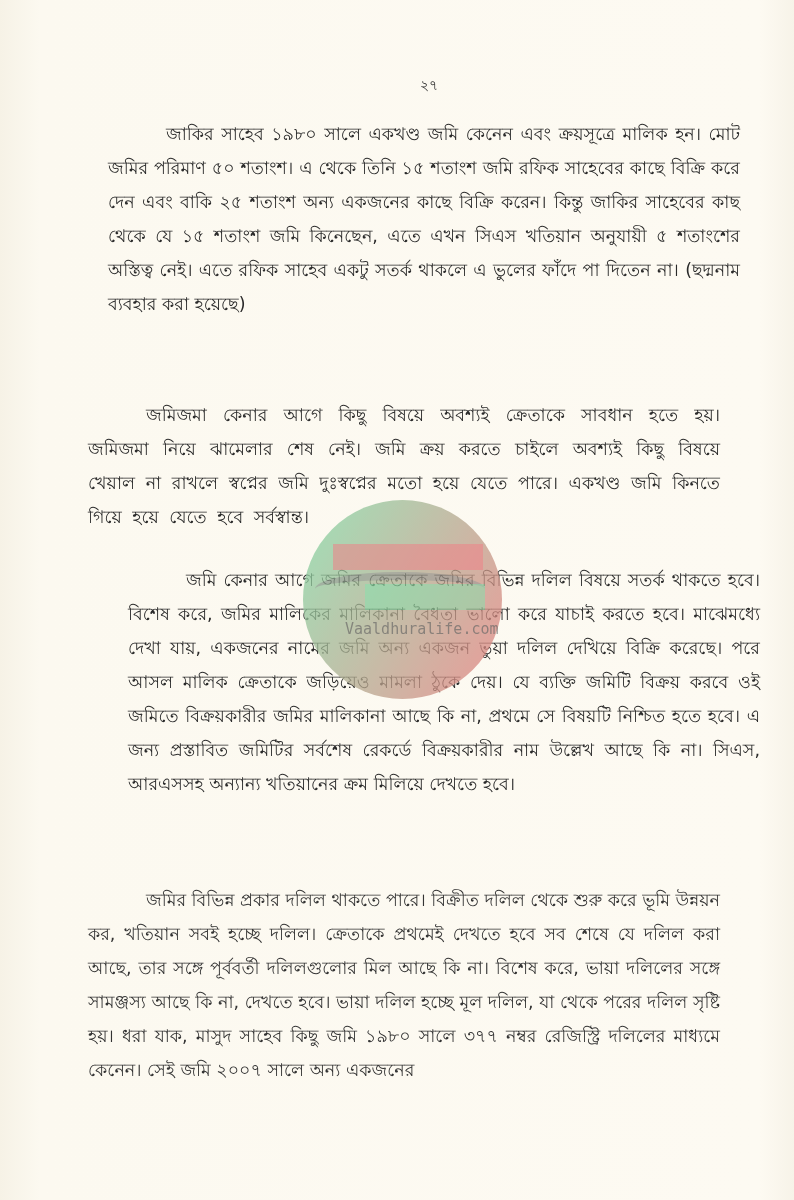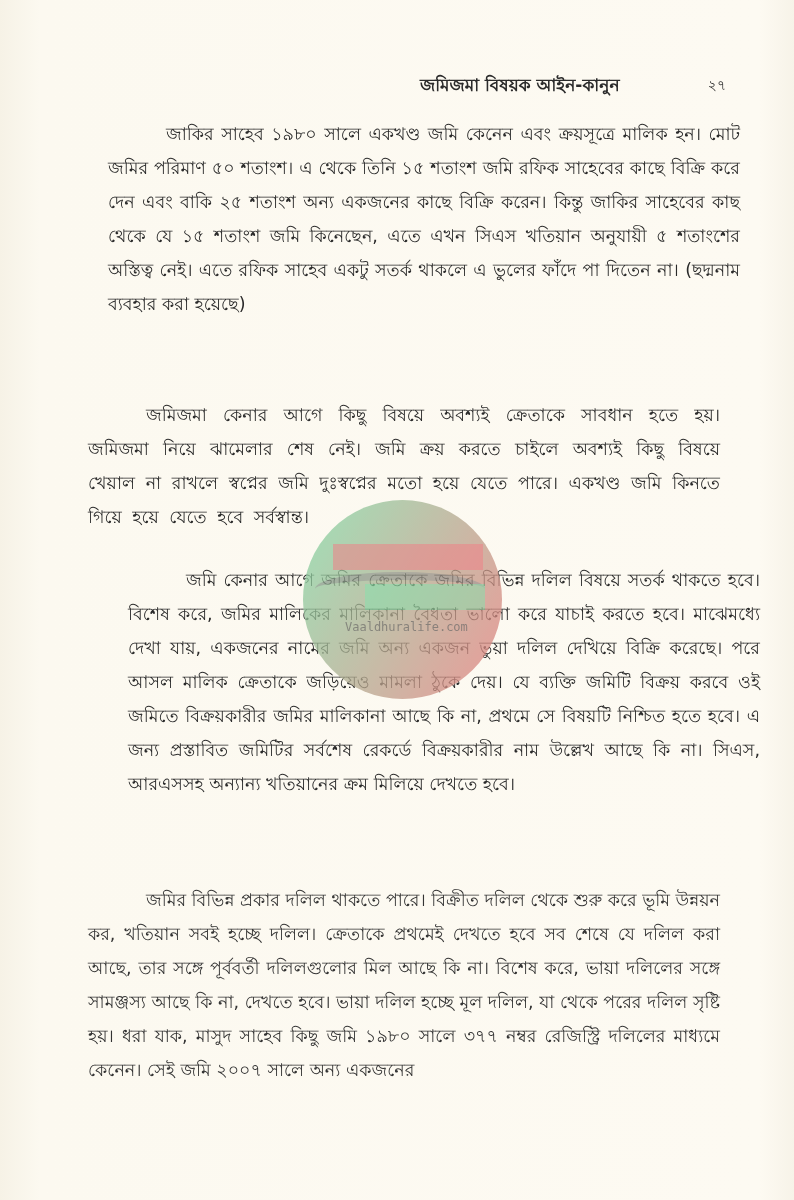--- a/index.html
+++ b/index.html
@@ -47,30 +47,29 @@
       position: absolute; left: 10px; top: 70px; width: 170px; height: 26px;
       border-top: 8px solid rgba(120, 120, 120, 0.55);
       border-radius: 50% 50% 0 0;
     }
     .wm-green-bar {
       position: absolute; left: 60px; top: 82px; width: 120px; height: 26px;
       background: rgba(90, 220, 150, 0.5);
     }
     .wm-caption {
       position: absolute; left: 40px; top: 118px; width: 120px; text-align: center;
-      font-size: 12px; color: rgba(60,60,60,0.7); font-family: "DejaVu Sans Mono", monospace;
+      font-size: 15px; color: rgba(60,60,60,0.7); font-family: "DejaVu Sans Mono", monospace;
     }
   </style>
 </head>
 <body>
 
 <div class="page">
 
   <div class="running-header">
-    <span>জমিজমা বিষয়ক আইন-কানুন</span>
     <span class="page-number">২৭</span>
   </div>
 
   <div class="body-text" id="p1">
     <p class="para">জাকির সাহেব ১৯৮০ সালে একখণ্ড জমি কেনেন এবং ক্রয়সূত্রে মালিক হন। মোট জমির পরিমাণ ৫০ শতাংশ। এ থেকে তিনি ১৫ শতাংশ জমি রফিক সাহেবের কাছে বিক্রি করে দেন এবং বাকি ২৫ শতাংশ অন্য একজনের কাছে বিক্রি করেন। কিন্তু জাকির সাহেবের কাছ থেকে যে ১৫ শতাংশ জমি কিনেছেন, এতে এখন সিএস খতিয়ান অনুযায়ী ৫ শতাংশের অস্তিত্ব নেই। এতে রফিক সাহেব একটু সতর্ক থাকলে এ ভুলের ফাঁদে পা দিতেন না। (ছদ্মনাম ব্যবহার করা হয়েছে)</p>
   </div>
 
   <div class="body-text" id="p2">
     <p class="para">জমিজমা কেনার আগে কিছু বিষয়ে অবশ্যই ক্রেতাকে সাবধান হতে হয়। জমিজমা নিয়ে ঝামেলার শেষ নেই। জমি ক্রয় করতে চাইলে অবশ্যই কিছু বিষয়ে খেয়াল না রাখলে স্বপ্নের জমি দুঃস্বপ্নের মতো হয়ে যেতে পারে। একখণ্ড জমি কিনতে গিয়ে হয়ে যেতে হবে সর্বস্বান্ত।</p>
   </div>

